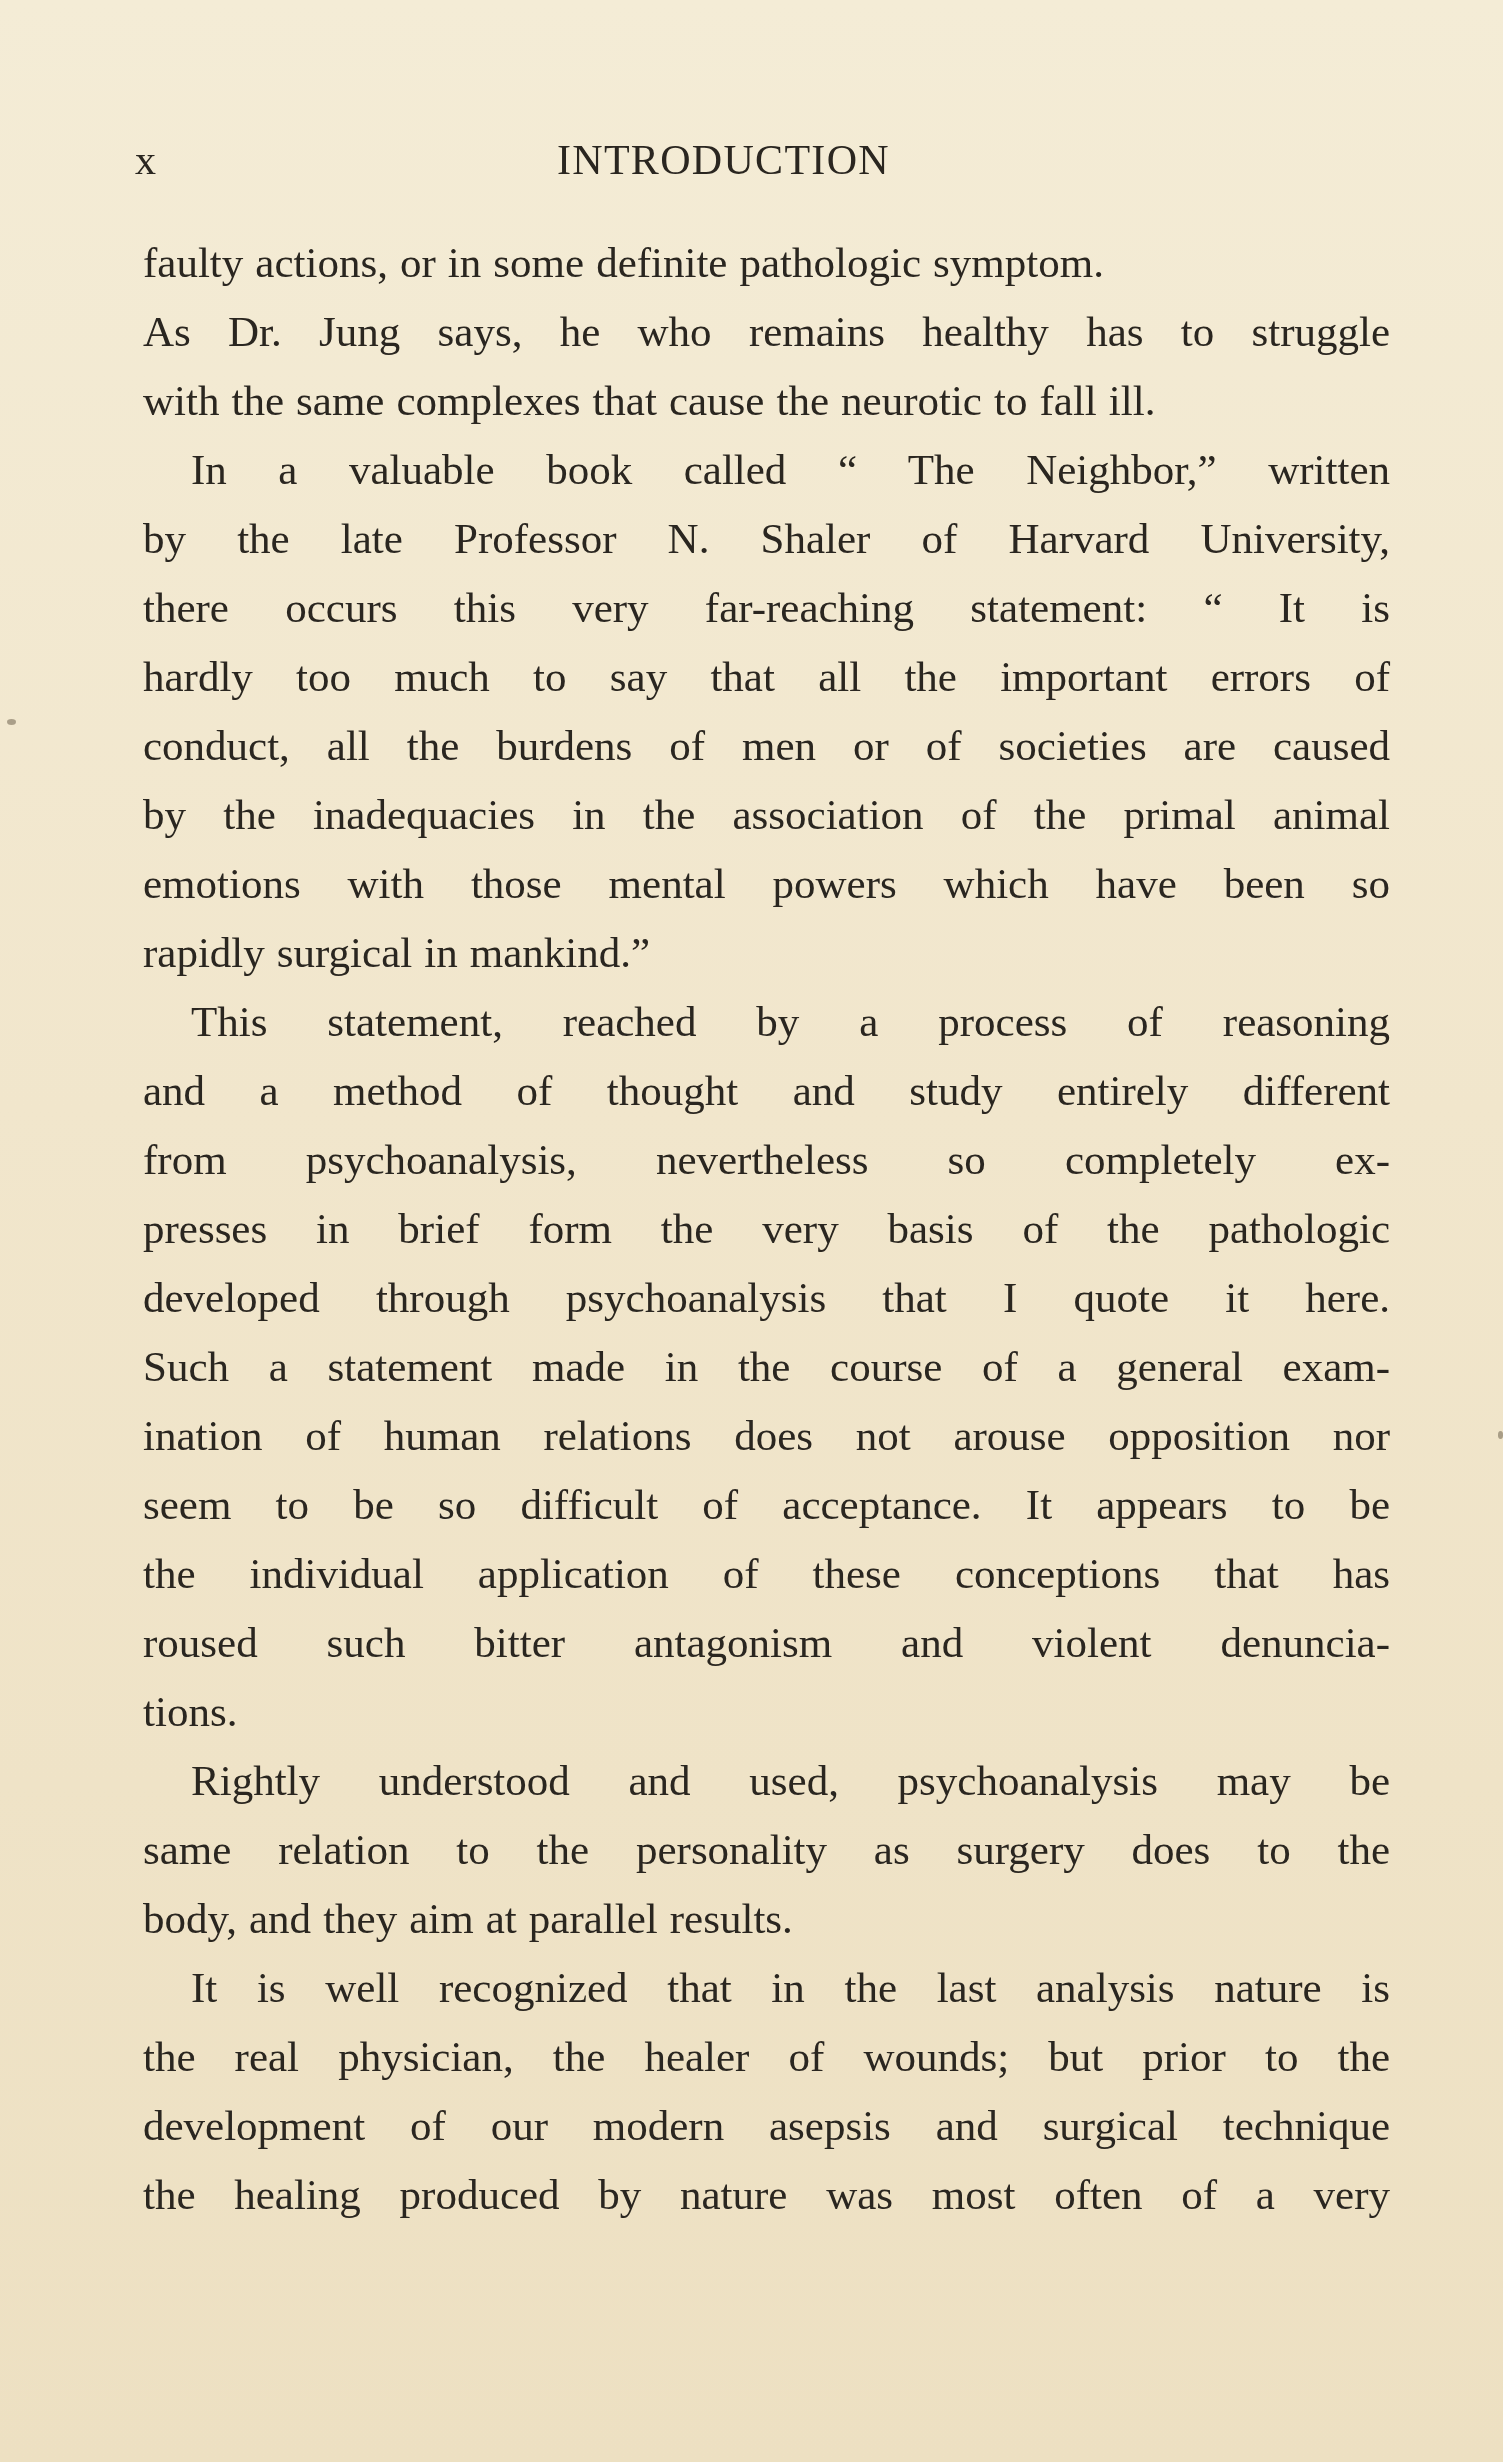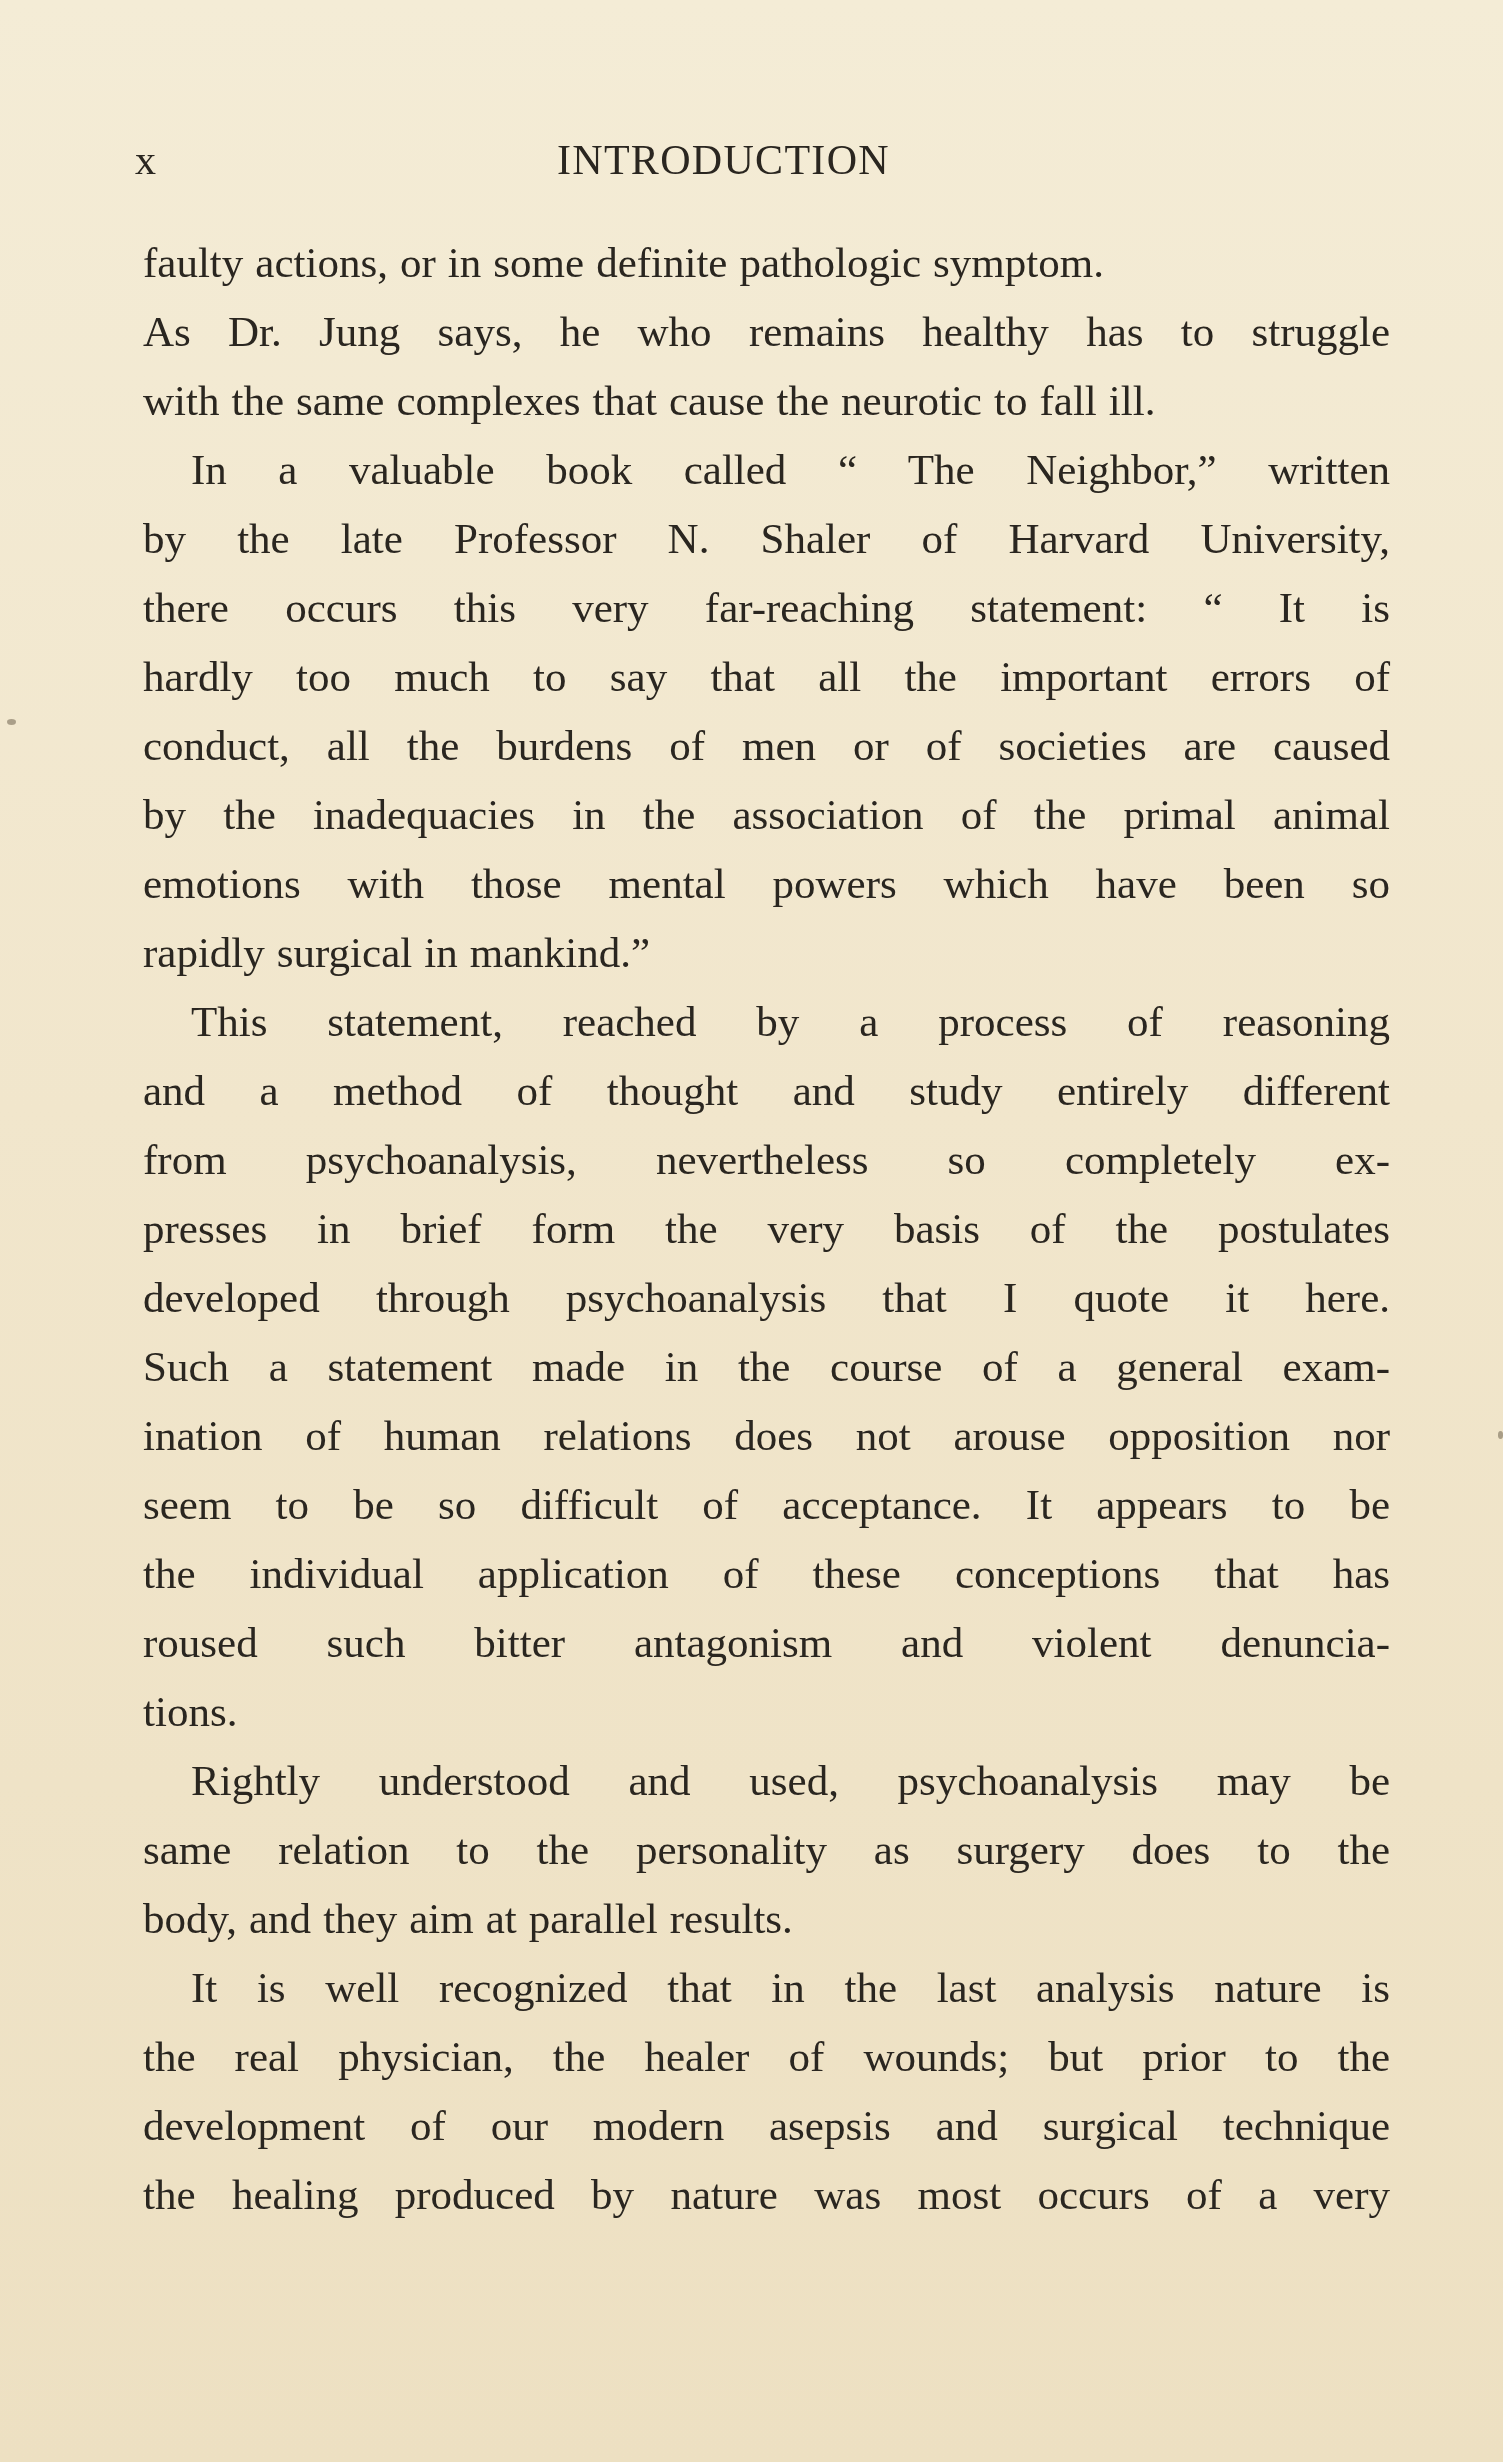--- a/index.html
+++ b/index.html
@@ -47,35 +47,35 @@
     <div class="line">there occurs this very far-reaching statement: “ It is</div>
     <div class="line">hardly too much to say that all the important errors of</div>
     <div class="line">conduct, all the burdens of men or of societies are caused</div>
     <div class="line">by the inadequacies in the association of the primal animal</div>
     <div class="line">emotions with those mental powers which have been so</div>
     <div class="line last">rapidly surgical in mankind.”</div>
 
     <div class="line indent">This statement, reached by a process of reasoning</div>
     <div class="line">and a method of thought and study entirely different</div>
     <div class="line">from psychoanalysis, nevertheless so completely ex-</div>
-    <div class="line">presses in brief form the very basis of the postulates</div>
+    <div class="line">presses in brief form the very basis of the pathologic</div>
     <div class="line">developed through psychoanalysis that I quote it here.</div>
     <div class="line">Such a statement made in the course of a general exam-</div>
     <div class="line">ination of human relations does not arouse opposition nor</div>
     <div class="line">seem to be so difficult of acceptance.  It appears to be</div>
     <div class="line">the individual application of these conceptions that has</div>
     <div class="line">roused such bitter antagonism and violent denuncia-</div>
     <div class="line last">tions.</div>
 
     <div class="line indent">Rightly understood and used, psychoanalysis may be</div>
     <div class="line">same relation to the personality as surgery does to the</div>
     <div class="line last">body, and they aim at parallel results.</div>
 
     <div class="line indent">It is well recognized that in the last analysis nature is</div>
     <div class="line">the real physician, the healer of wounds; but prior to the</div>
     <div class="line">development of our modern asepsis and surgical technique</div>
-    <div class="line">the healing produced by nature was most occurs of a very</div>
+    <div class="line">the healing produced by nature was most often of a very</div>
   </div>
 
   <div class="speck" style="left:6.6px;top:719px;width:9.2px;height:5.9px;"></div>
   <div class="speck" style="left:1498px;top:1431px;width:5.3px;height:7.9px;"></div>
 </div>
 
 
 </body></html>

